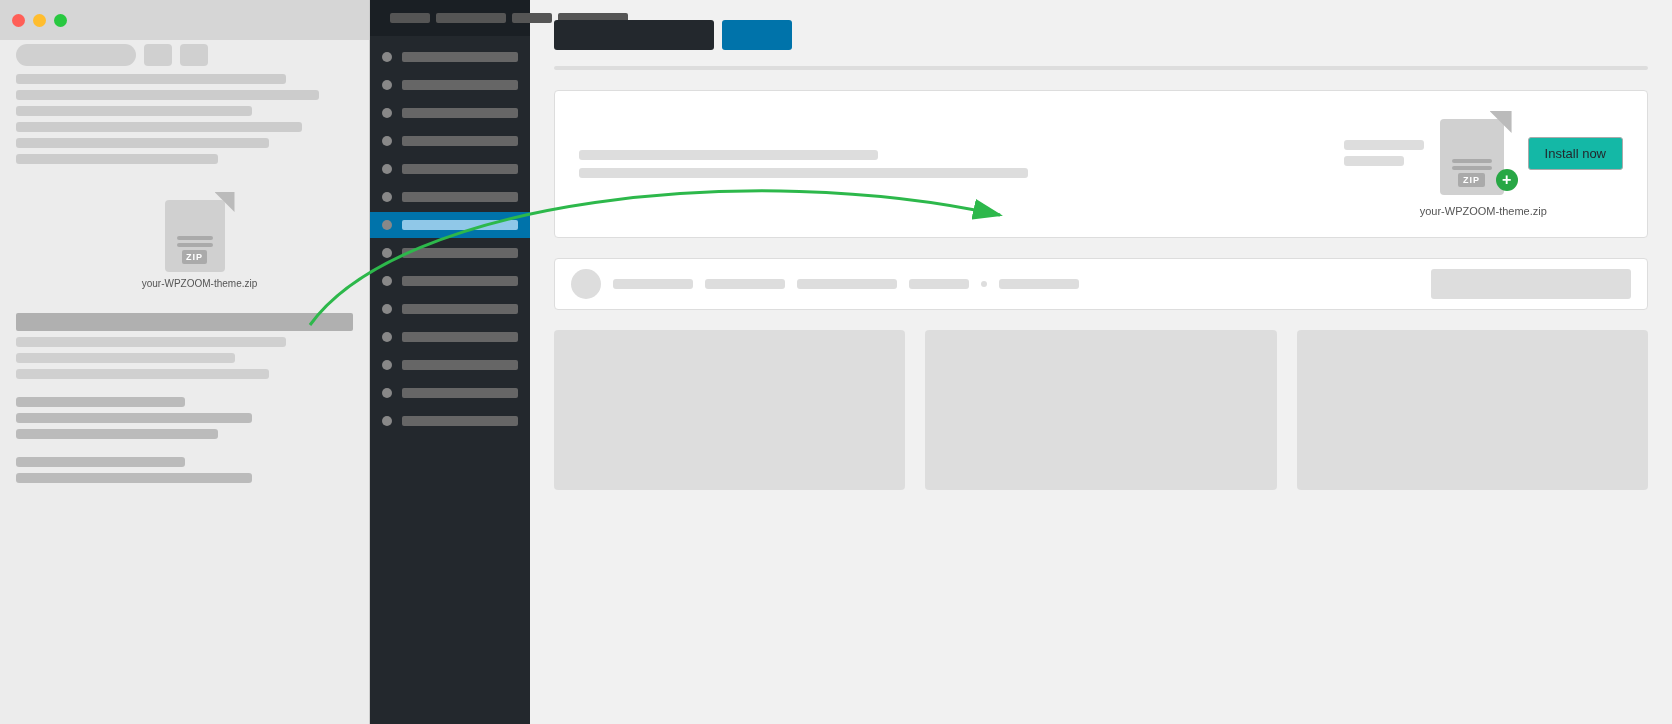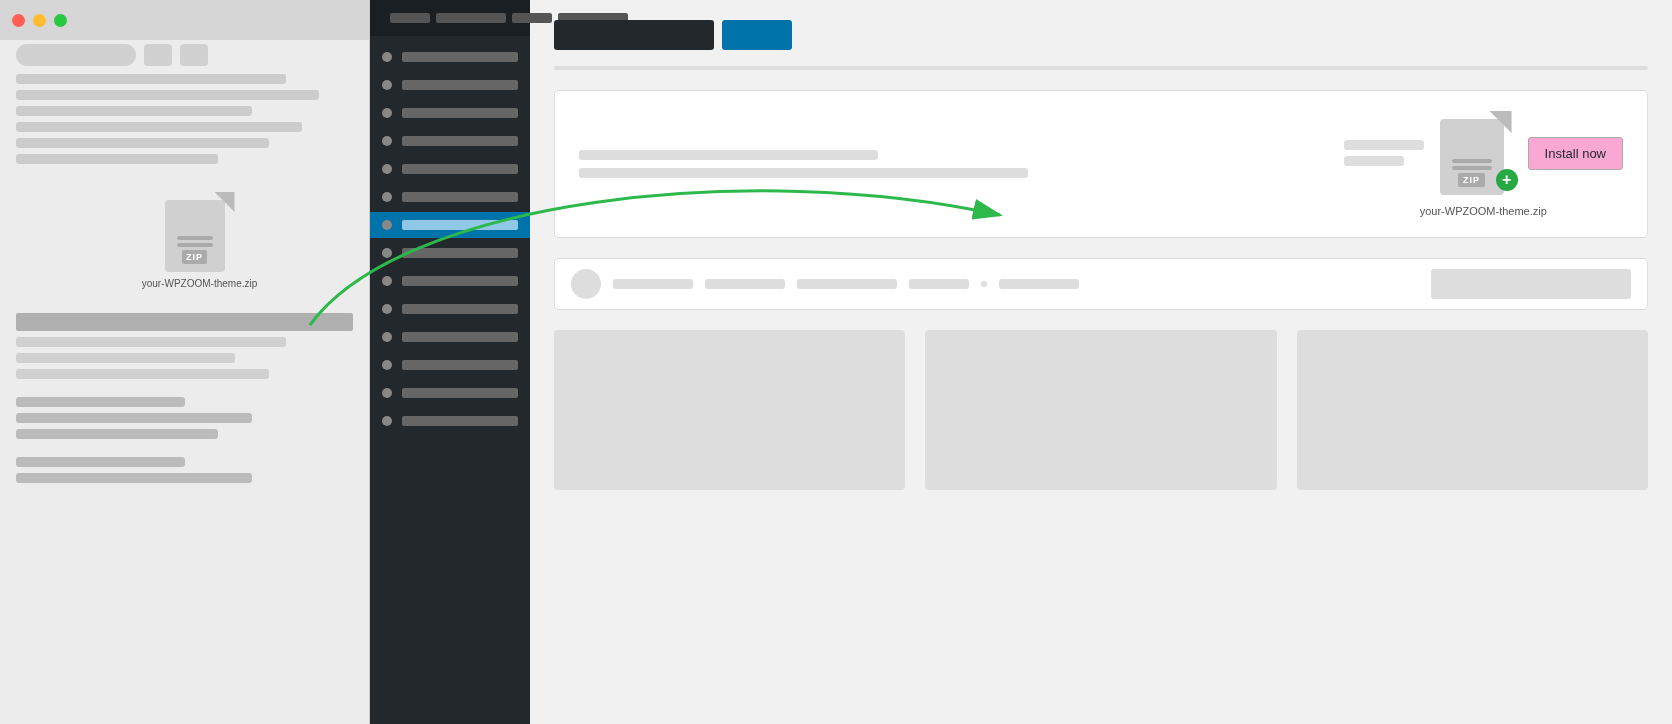--- a/index.html
+++ b/index.html
@@ -263,21 +263,21 @@
       background: #28a745;
       border-radius: 50%;
       position: absolute;
       bottom: 4px; right: -6px;
       display: flex; align-items: center; justify-content: center;
       color: white; font-size: 16px; font-weight: bold;
       line-height: 1;
     }
 
     .install-now-btn {
-      background: #f9a8d4;
+      background: #14b8a6;
       border: 1px solid #aaa;
       border-radius: 3px;
       padding: 8px 16px;
       font-size: 13px;
       color: #23282d;
       cursor: pointer;
       font-weight: 500;
       white-space: nowrap;
     }
 

